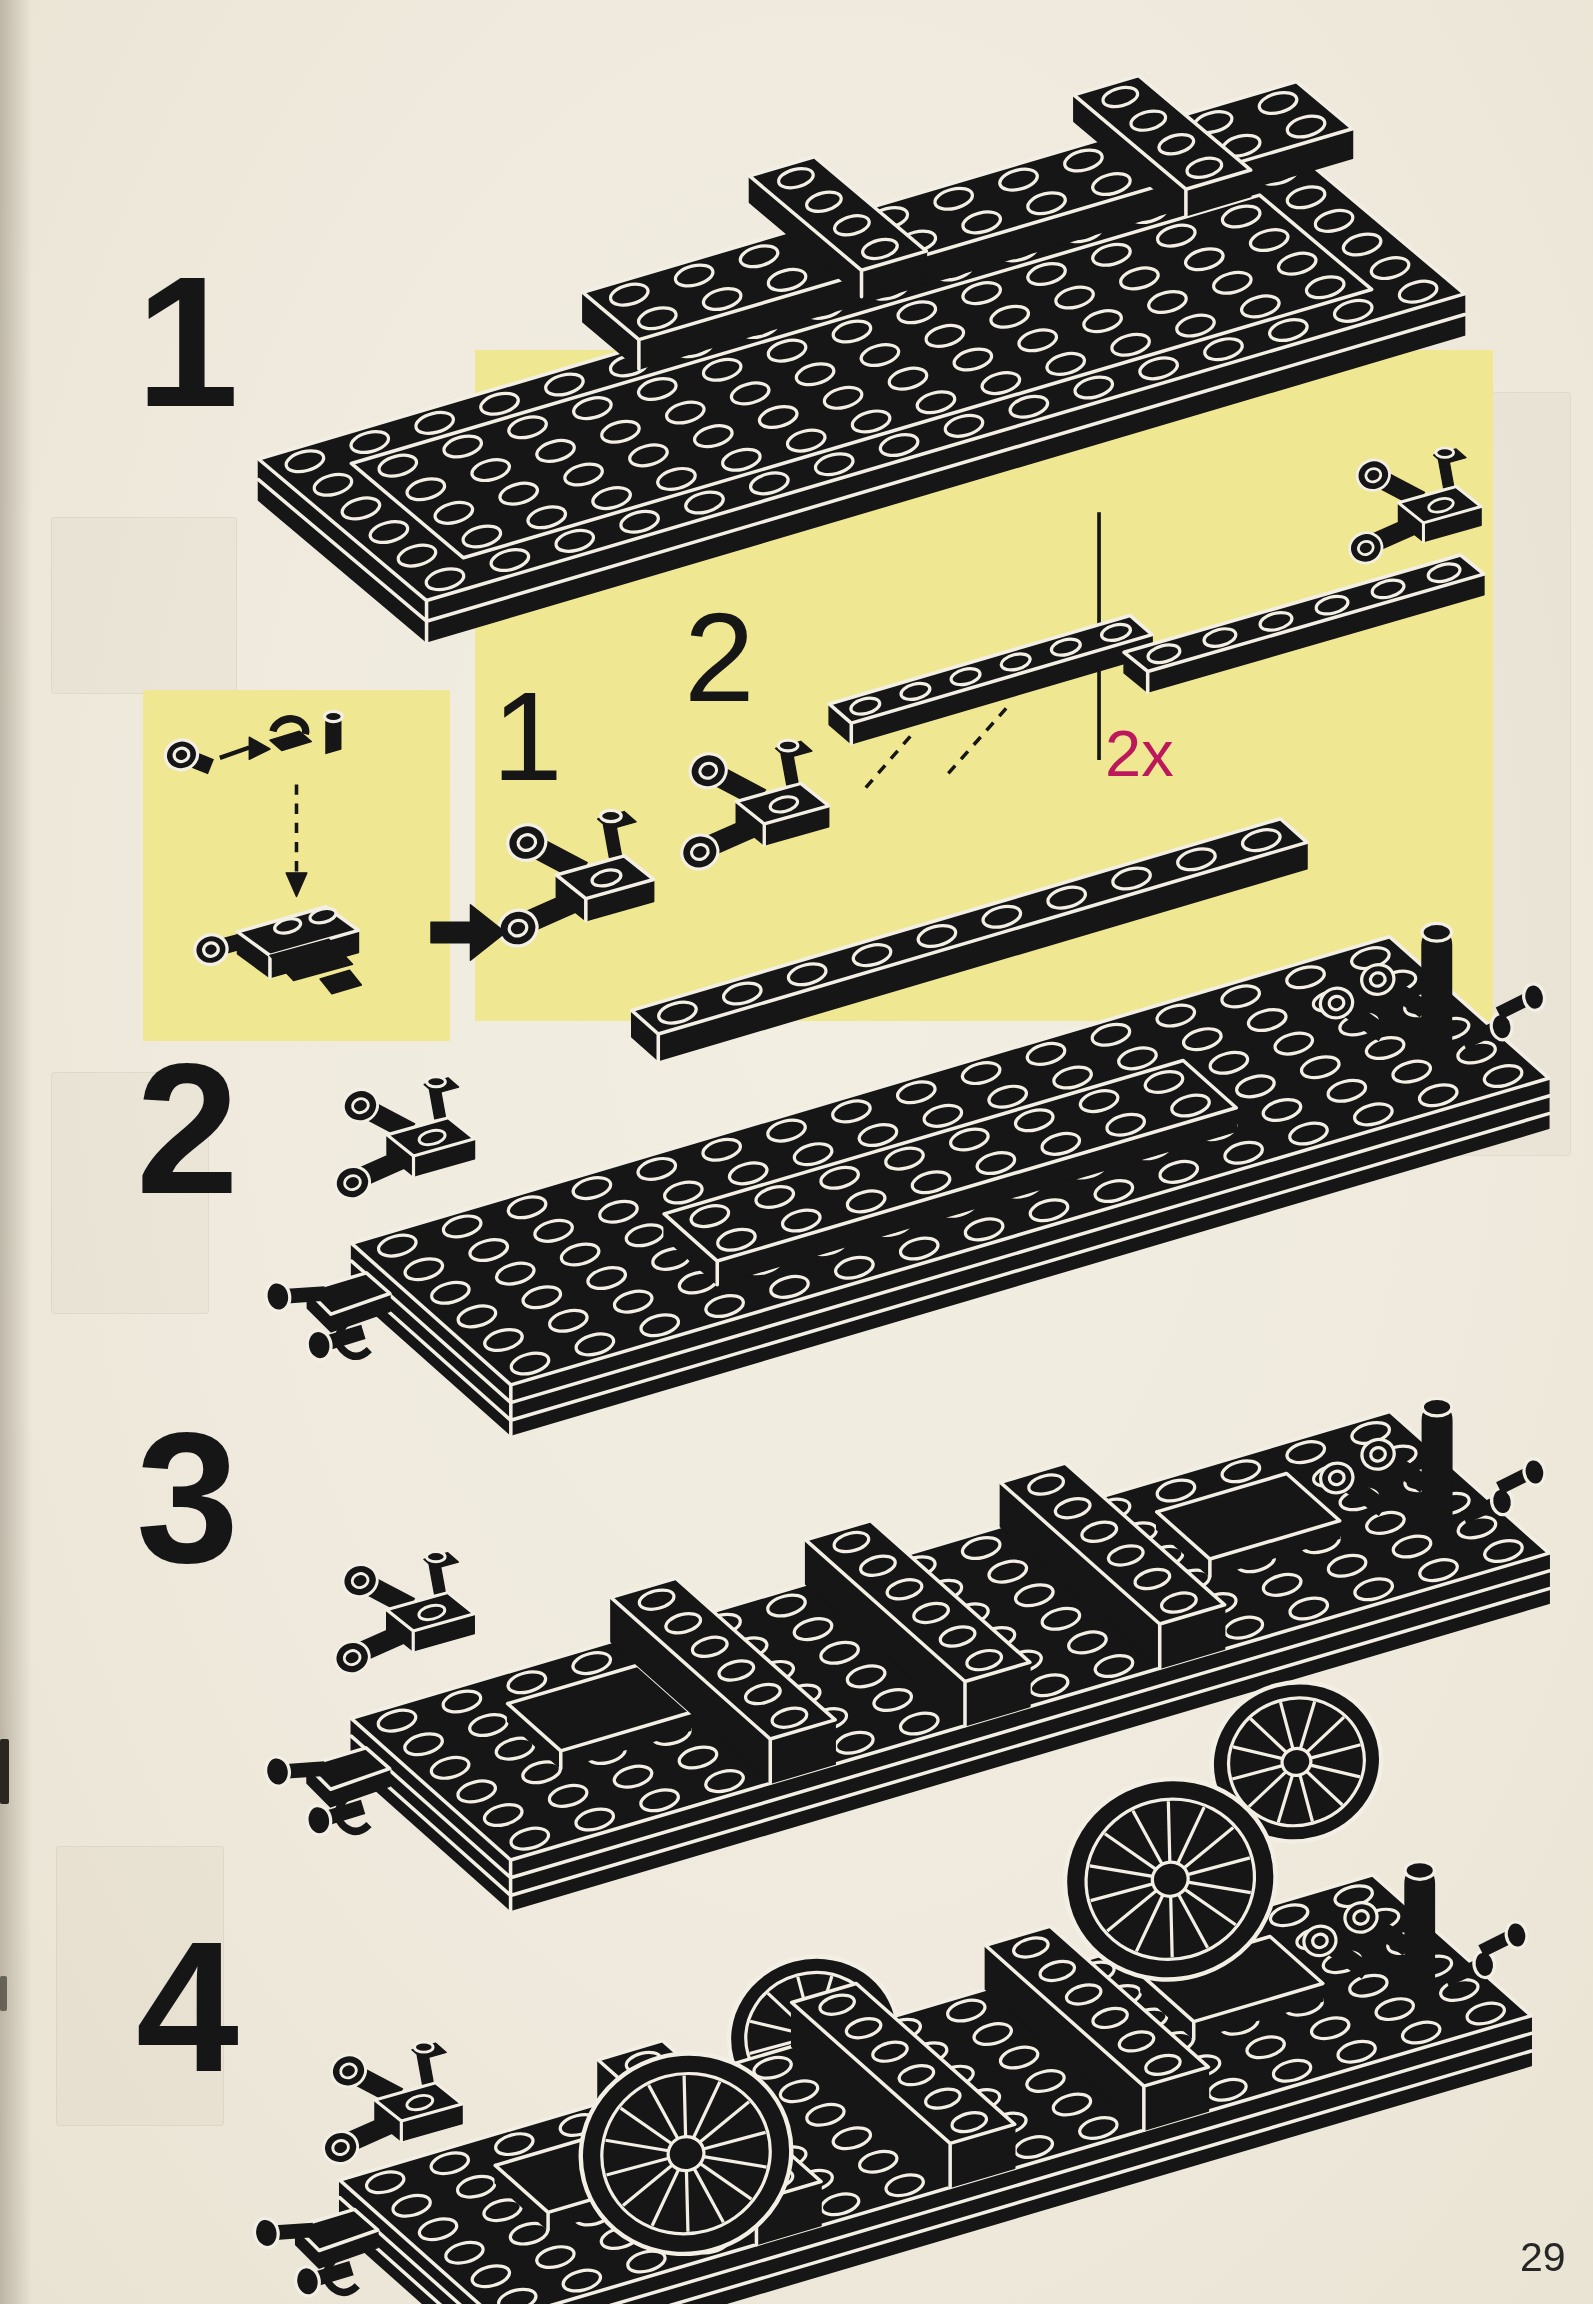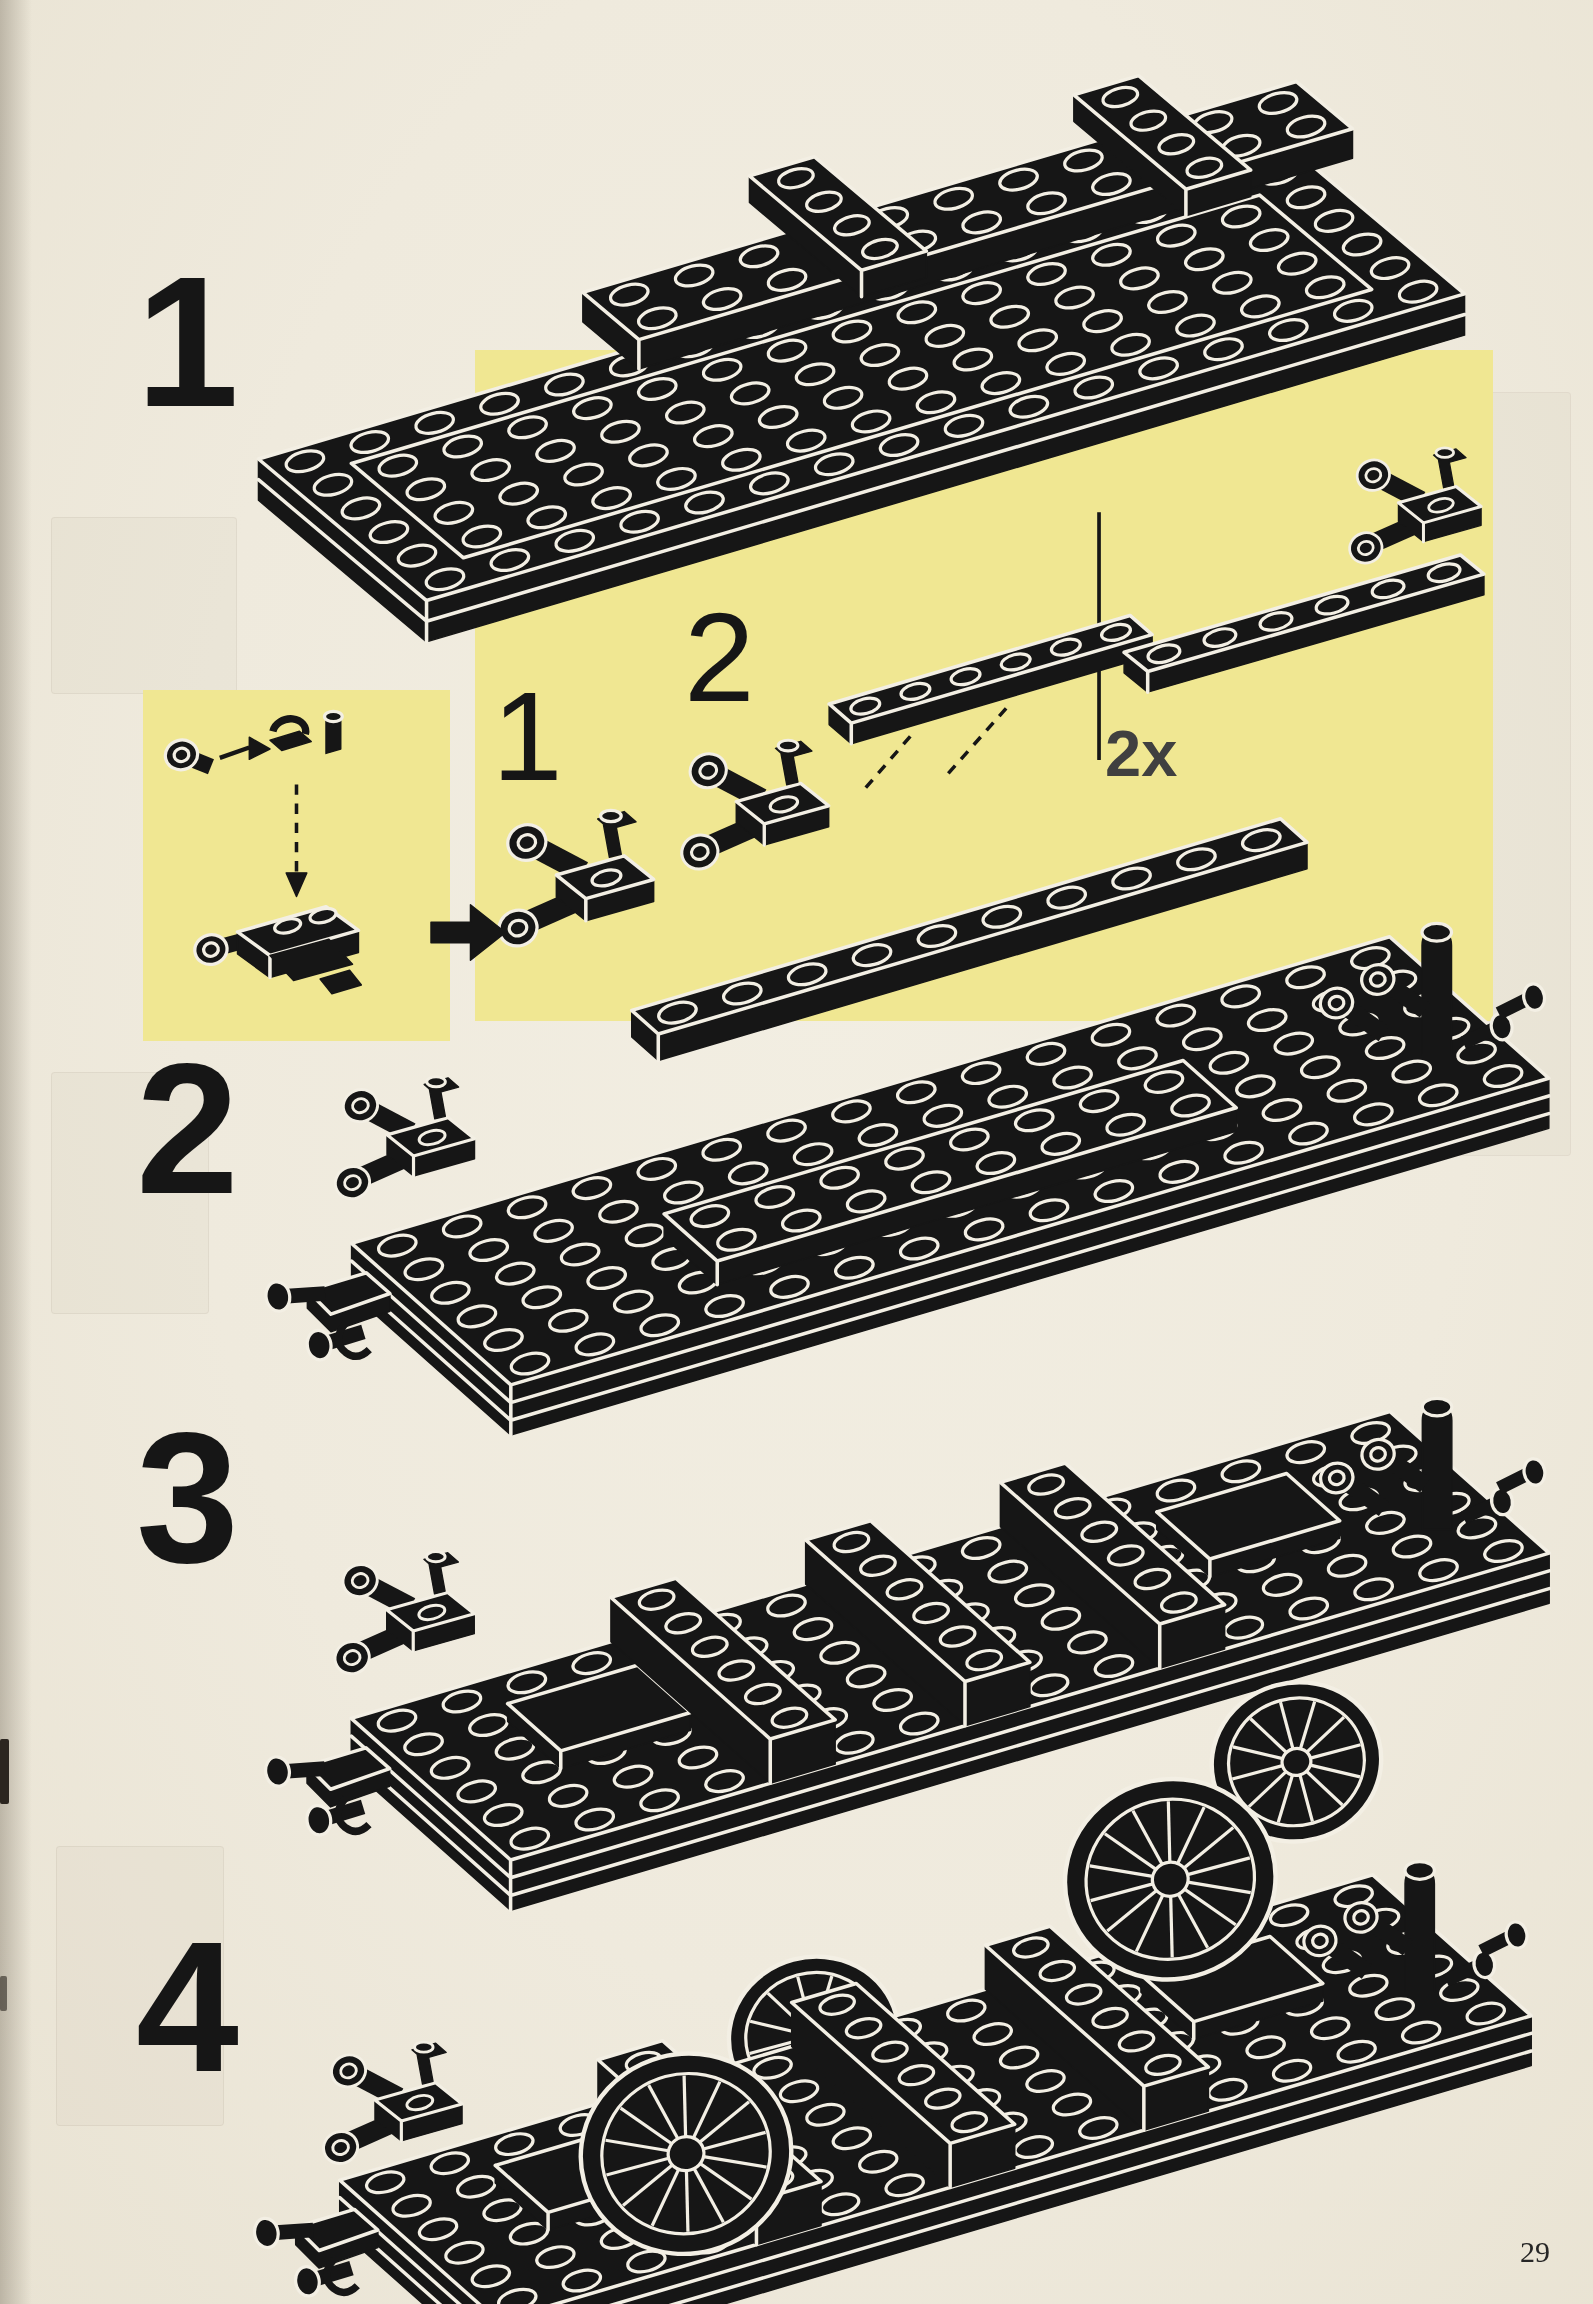--- a/index.html
+++ b/index.html
@@ -9,22 +9,22 @@
           background: radial-gradient(ellipse at 52% 42%, #f2eee2 0%, #efeadd 55%, #e9e3d3 100%); }
   .spine { position:absolute; left:0; top:0; width:32px; height:100%;
            background:linear-gradient(to right, rgba(70,60,45,0.28), rgba(70,60,45,0)); }
   .speck { position:absolute; background:#2c2620; border-radius:1.9px; }
   .ghost { position:absolute; border:1.9px solid rgba(125,118,100,0.10);
            background:rgba(150,143,125,0.05); border-radius:3.7px; }
   .step-num { position:absolute; font-weight:bold; font-size:185px; line-height:1;
               color:#161616; letter-spacing:-3.7px; }
   .panel { position:absolute; background:#f0e792; }
   .panel-label { position:absolute; font-size:127px; line-height:1; color:#161616; font-weight:400; }
-  .qty-label { position:absolute; font-size:65px; line-height:1; color:#404040; font-weight:700; }
-  .page-num { position:absolute; font-size:30px; line-height:1; color:#262626;font-family:Liberation Serif, serif; }
+  .qty-label { position:absolute; font-size:65px; line-height:1; color:#be185d; font-weight:400; }
+  .page-num { position:absolute; font-size:41px; line-height:1; color:#262626; }
   svg.illu { position:absolute; overflow:visible; }
   .ink  { fill:#161616; stroke:#161616; stroke-width:1; stroke-linejoin:round; }
   .edge { fill:none; stroke:#f3efe4; stroke-width:2.4; stroke-linejoin:round; stroke-linecap:round; }
   .lens { fill:#161616; stroke:#f3efe4; stroke-width:2.2; }
   [data-studs] ellipse, .stud { fill:#161616; stroke:#f3efe4; stroke-width:2.2; }
   .dash { fill:none; stroke:#161616; stroke-width:2.4; stroke-dasharray:7 6; }
   .shaft { stroke:#161616; }
   .divider { stroke:#161616; stroke-width:2.5; }
 </style>
 </head>

